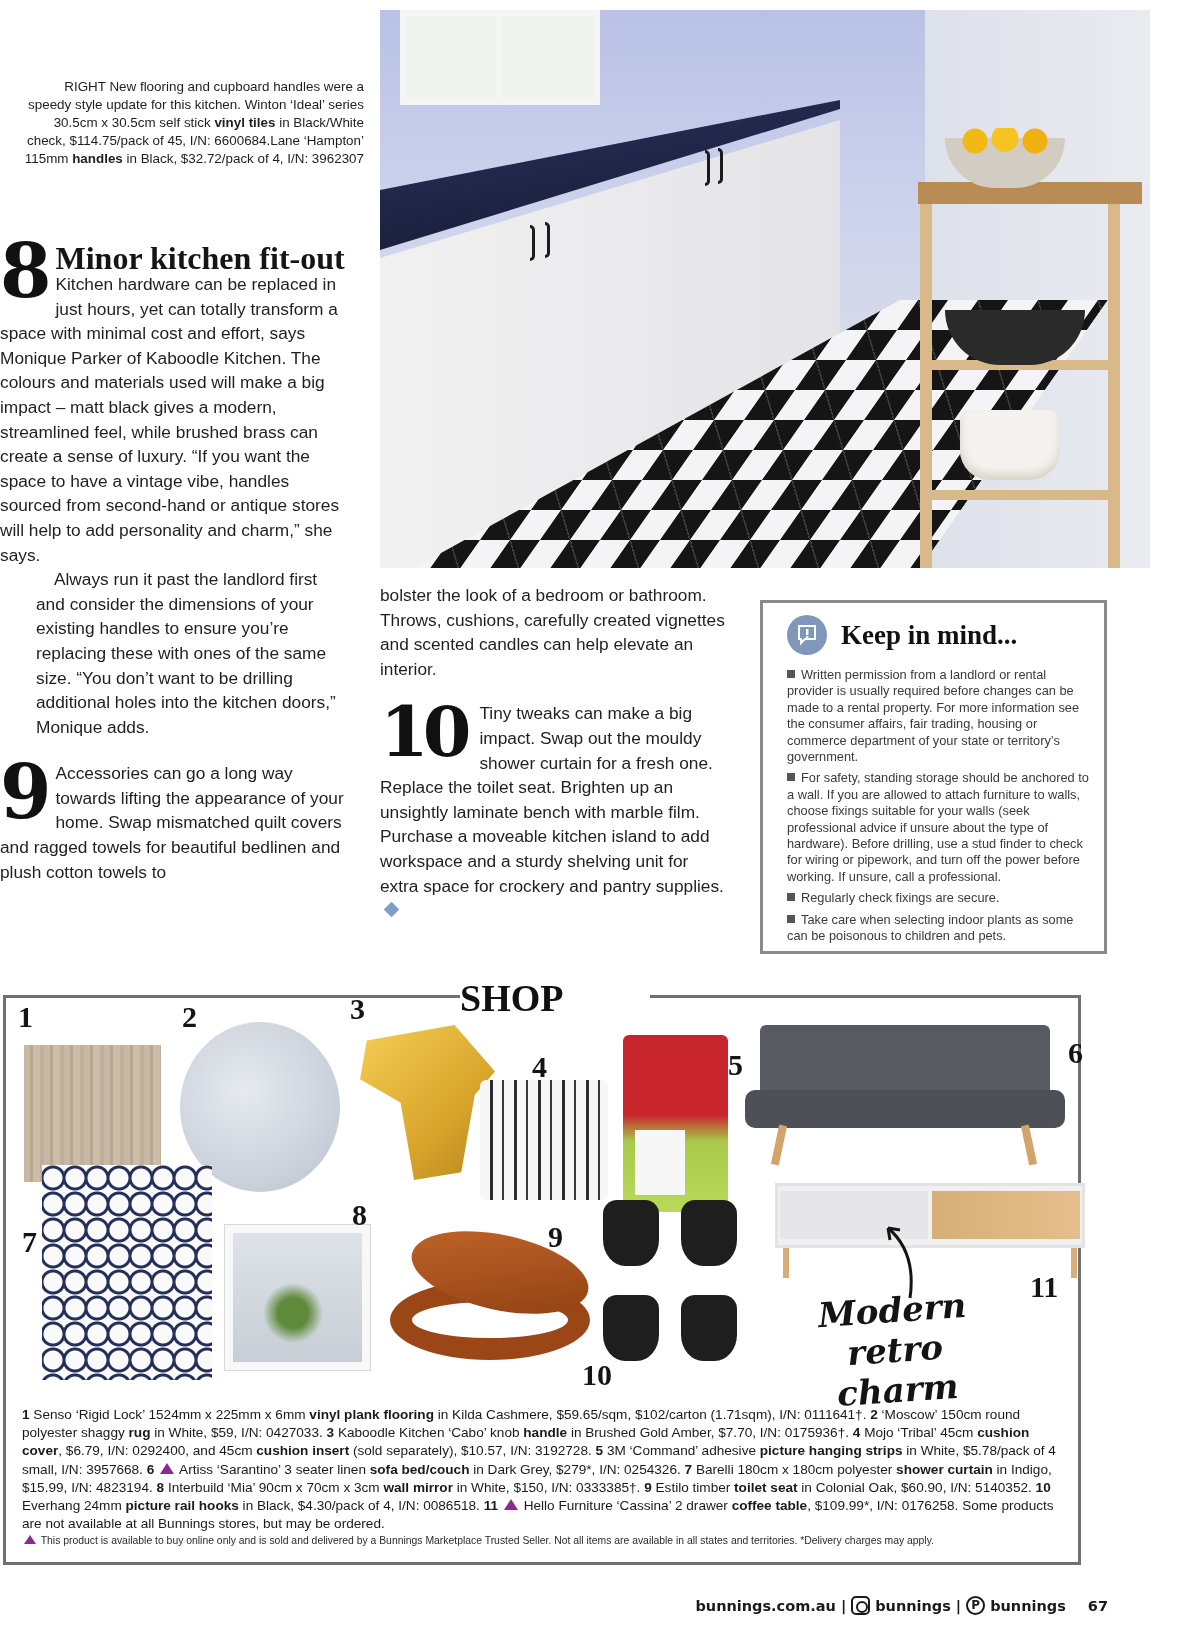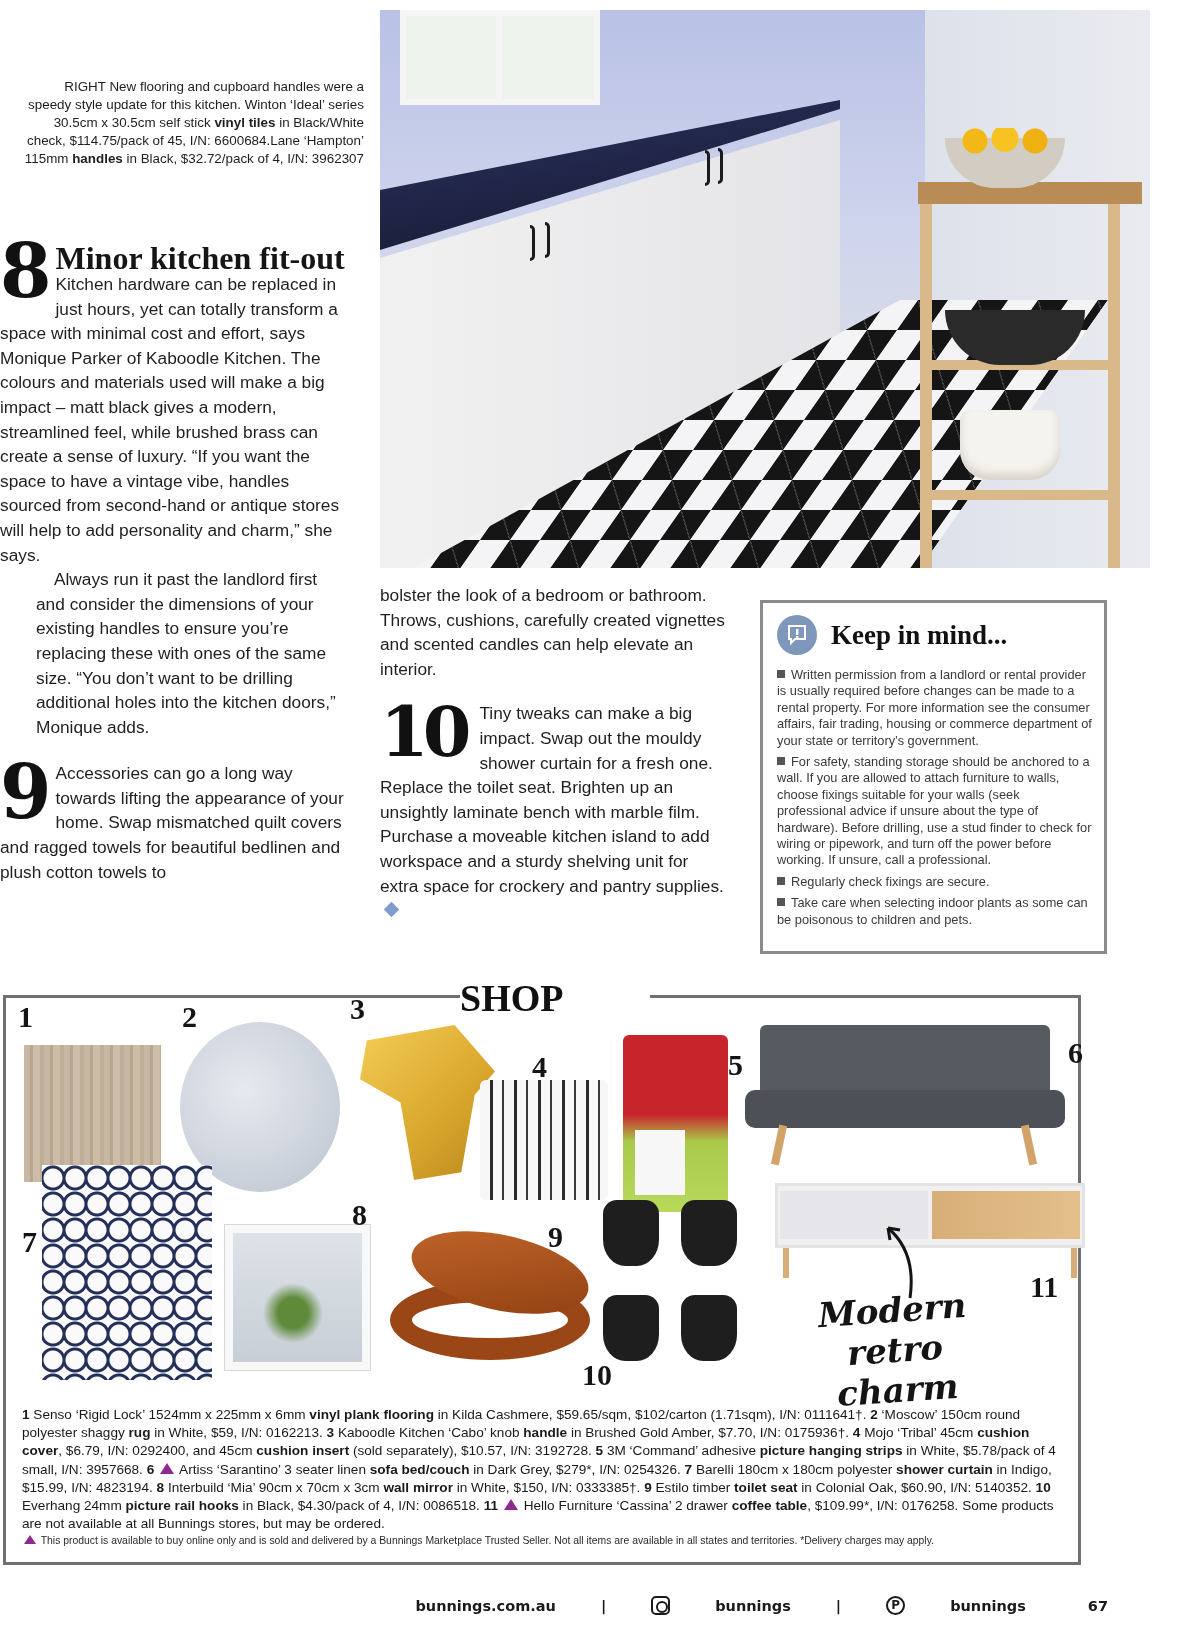--- a/index.html
+++ b/index.html
@@ -67,21 +67,21 @@
     font-family: "Liberation Serif", serif; font-weight: 700; font-size: 32px; line-height: 28px; color: #151515;
     display: block; padding-top: 4px;
   }
   .col1 { left: 0; top: 240px; width: 350px; }
   .col2 { left: 380px; top: 583px; width: 345px; }
   .endmark { display: inline-block; width: 11px; height: 11px; background: #7f9ccc; transform: rotate(45deg); margin-left: 6px; vertical-align: 1px; }
 
   
   .kim {
     position: absolute; left: 760px; top: 600px; width: 347px; height: 354px;
-    border: 3px solid #8a8a8a; padding: 12px 12px 10px 14px; background: #fff;
+    border: 3px solid #8a8a8a; padding: 12px 12px 10px 24px; background: #fff;
   }
   .kim-head { display: flex; align-items: center; margin-bottom: 12px; }
   .kim-icon {
     width: 40px; height: 40px; border-radius: 50%; background: #7e97ba;
     display: flex; align-items: center; justify-content: center; margin-right: 14px;
   }
   .kim-title { font-family: "Liberation Serif", serif; font-weight: 700; font-size: 27px; color: #111; }
   .kim-item { font-size: 12.8px; line-height: 16.4px; color: #3a3a3a; margin-bottom: 5px; }
   .kim-item .sq { display: inline-block; width: 8px; height: 8px; background: #555; margin-right: 6px; vertical-align: 1px; }
 
@@ -133,21 +133,21 @@
     position: absolute; left: 22px; top: 1406px; width: 1050px;
     font-size: 13.6px; line-height: 18.2px; color: #1a1a1a;
   }
   .shop-text b { font-weight: 700; }
   .tri { display: inline-block; width: 0; height: 0; border-left: 7px solid transparent; border-right: 7px solid transparent; border-bottom: 11px solid #8e2a8f; vertical-align: 0; margin: 0 2px; }
   .shop-note { position: absolute; left: 22px; top: 1534px; width: 1050px; font-size: 10.4px; line-height: 14px; color: #2b2b2b; }
 
   
   .footer {
     position: absolute; right: 92px; top: 1596px; display: flex; align-items: center;
-    font-family: "DejaVu Sans", sans-serif; font-weight: 700; font-size: 14.5px; color: #1a1a1a; gap: 40px;
+    font-family: "DejaVu Sans", sans-serif; font-weight: 700; font-size: 14.5px; color: #1a1a1a;
   }
   .footer .sep { margin: 0 5px; }
   .footer .ig { width: 19px; height: 19px; border: 2.5px solid #1a1a1a; border-radius: 5px; position: relative; margin-right: 5px; }
   .footer .ig::after { content: ""; position: absolute; left: 3px; top: 3px; width: 8px; height: 8px; border: 2.2px solid #1a1a1a; border-radius: 50%; }
   .footer .pin { width: 19px; height: 19px; border: 2.2px solid #1a1a1a; border-radius: 50%; margin-right: 5px; font-size: 12px; line-height: 14px; text-align: center; }
   .footer .pagenum { margin-left: 22px; }
 </style>
 </head>
 <body>
 
@@ -261,21 +261,21 @@
 <span class="pnum" style="left:728px;top:1048px">5</span>
 <span class="pnum" style="left:1068px;top:1036px">6</span>
 <span class="pnum" style="left:22px;top:1225px">7</span>
 <span class="pnum" style="left:352px;top:1198px">8</span>
 <span class="pnum" style="left:548px;top:1220px">9</span>
 <span class="pnum" style="left:582px;top:1358px">10</span>
 <span class="pnum" style="left:1030px;top:1270px">11</span>
 
 <div class="shop-text">
   <span><b>1</b> <span>Senso ‘Rigid Lock’ 1524mm x 225mm x 6mm </span><b>vinyl plank flooring</b><span> in Kilda Cashmere, $59.65/sqm, $102/carton (1.71sqm), I/N: 0111641†.</span></span>
-  <span><b>2</b> <span>‘Moscow’ 150cm round polyester shaggy </span><b>rug</b><span> in White, $59, I/N: 0162213.</span></span>
+  <span><b>2</b> <span>‘Moscow’ 150cm round polyester shaggy </span><b>rug</b><span> in White, $59, I/N: 0427033.</span></span>
   <span><b>3</b> <span>Kaboodle Kitchen ‘Cabo’ knob </span><b>handle</b><span> in Brushed Gold Amber, $7.70, I/N: 0175936†.</span></span>
   <span><b>4</b> <span>Mojo ‘Tribal’ 45cm </span><b>cushion cover</b><span>, $6.79, I/N: 0292400, and 45cm </span><b>cushion insert</b><span> (sold separately), $10.57, I/N: 3192728.</span></span>
   <span><b>5</b> <span>3M ‘Command’ adhesive </span><b>picture hanging strips</b><span> in White, $5.78/pack of 4 small, I/N: 3957668.</span></span>
   <span><b>6</b> <span class="tri"></span> <span>Artiss ‘Sarantino’ 3 seater linen </span><b>sofa bed/couch</b><span> in Dark Grey, $279*, I/N: 0254326.</span></span>
   <span><b>7</b> <span>Barelli 180cm x 180cm polyester </span><b>shower curtain</b><span> in Indigo, $15.99, I/N: 4823194.</span></span>
   <span><b>8</b> <span>Interbuild ‘Mia’ 90cm x 70cm x 3cm </span><b>wall mirror</b><span> in White, $150, I/N: 0333385†.</span></span>
   <span><b>9</b> <span>Estilo timber </span><b>toilet seat</b><span> in Colonial Oak, $60.90, I/N: 5140352.</span></span>
   <span><b>10</b> <span>Everhang 24mm </span><b>picture rail hooks</b><span> in Black, $4.30/pack of 4, I/N: 0086518.</span></span>
   <span><b>11</b> <span class="tri"></span> <span>Hello Furniture ‘Cassina’ 2 drawer </span><b>coffee table</b><span>, $109.99*, I/N: 0176258.</span></span><span> Some products are not available at all Bunnings stores, but may be ordered.</span>
 </div>

